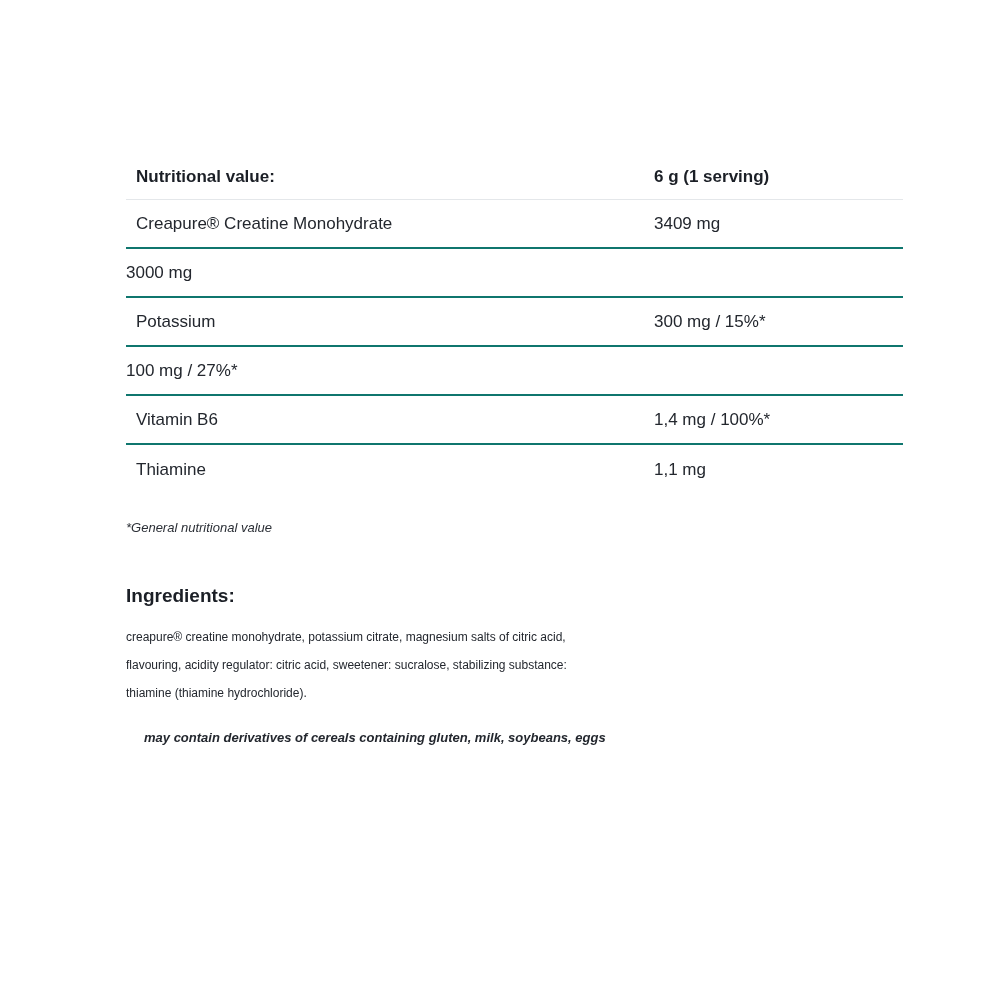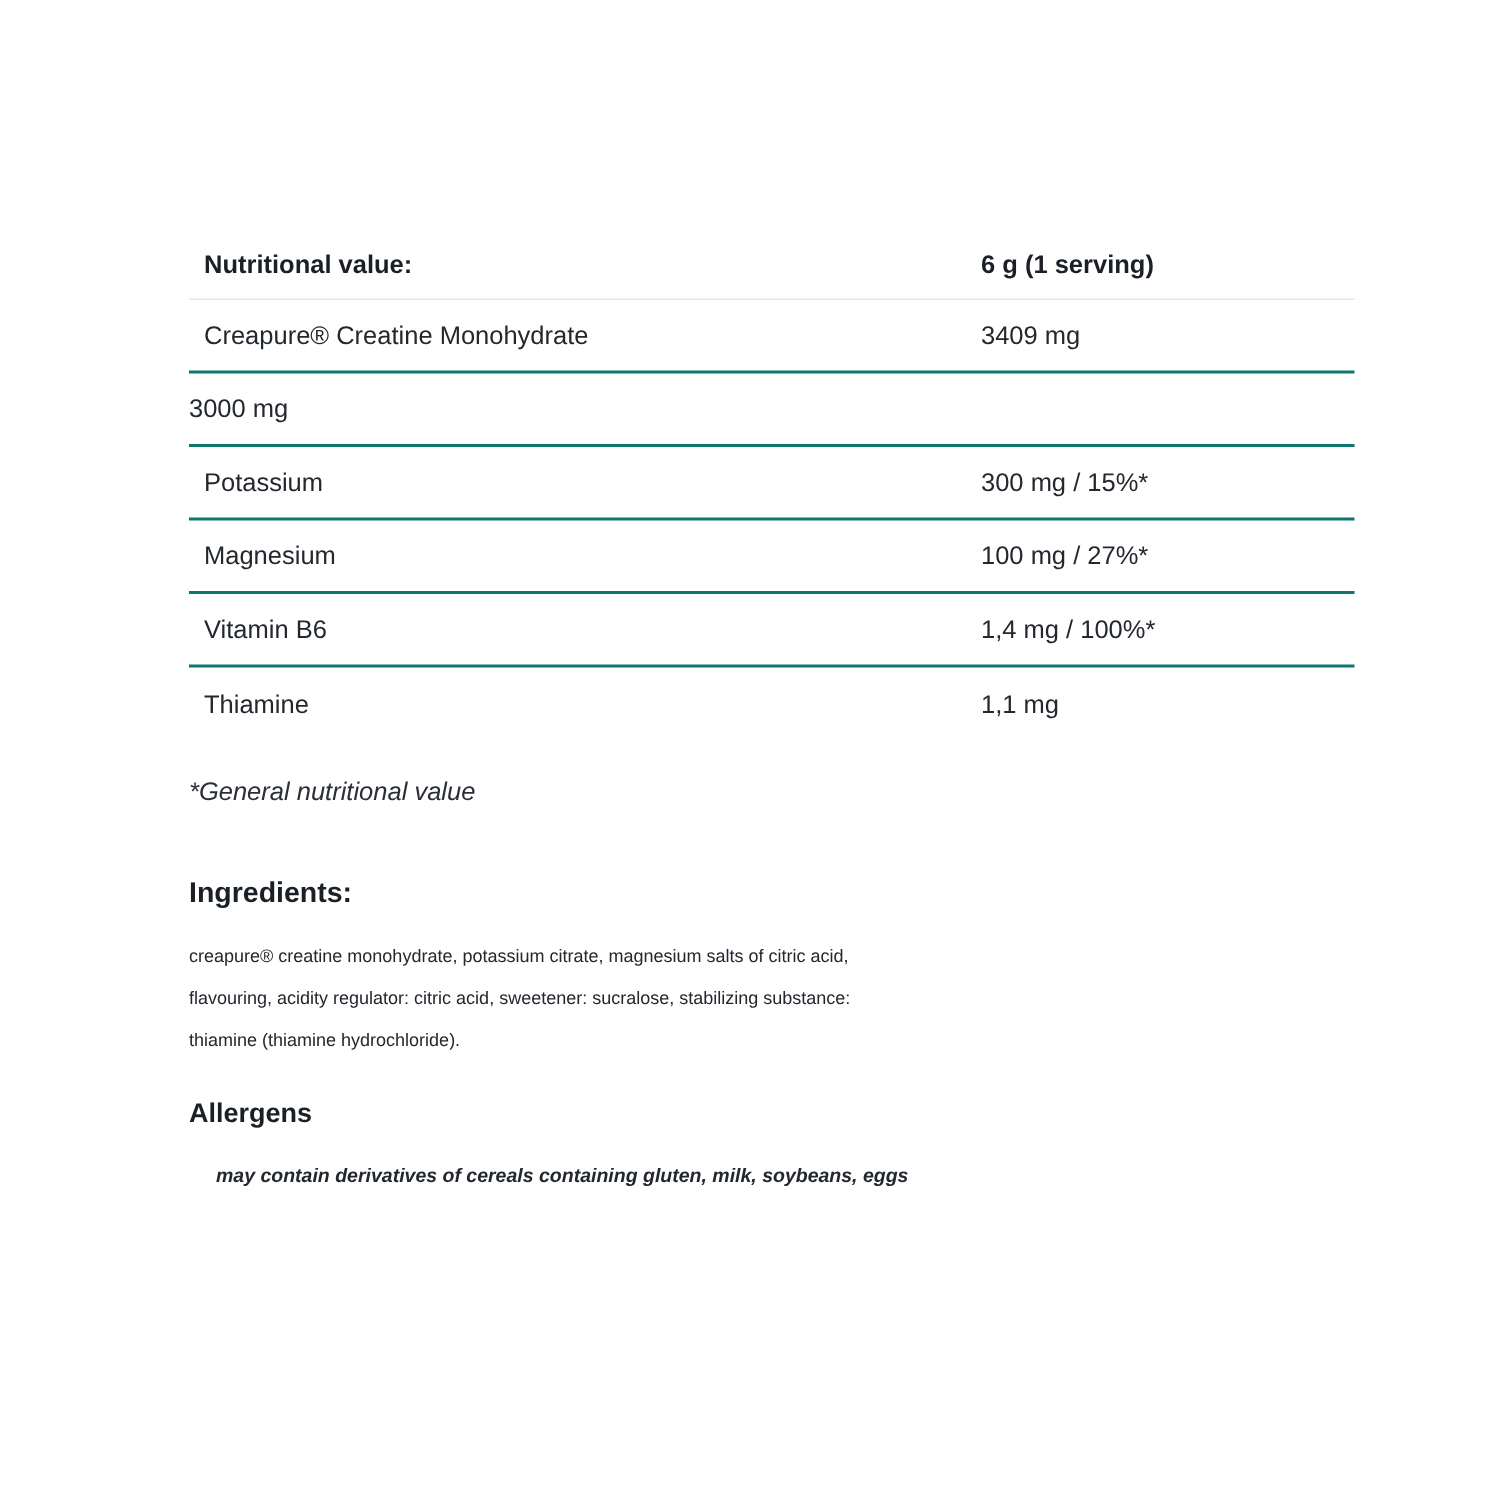--- a/index.html
+++ b/index.html
@@ -40,21 +40,21 @@
     width: 528px;
     padding-left: 10px;
     flex: 0 0 528px;
   }
   .row.indent .cell.label { padding-left: 45px; }
   .cell.value { flex: 1 1 auto; }
 
   
   .footnote {
     margin: 23px 0 0 0;
-    font-size: 17px;
+    font-size: 13px;
     font-style: italic;
     line-height: 22px;
     color: #2b2f36;
   }
 
   
   .ingredients-heading {
     margin: 45px 0 0 0;
     font-size: 19px;
     font-weight: bold;
@@ -105,21 +105,20 @@
     <div class="row indent">
       <div class="cell value">3000 mg</div>
     </div>
 
     <div class="row">
       <div class="cell label">Potassium</div>
       <div class="cell value">300 mg / 15%*</div>
     </div>
 
     <div class="row">
-      <div class="cell label">Magnesium</div>
       <div class="cell value">100 mg / 27%*</div>
     </div>
 
     <div class="row">
       <div class="cell label">Vitamin B6</div>
       <div class="cell value">1,4 mg / 100%*</div>
     </div>
 
     <div class="row no-border">
       <div class="cell label">Thiamine</div>
@@ -130,17 +129,16 @@
   <p class="footnote">*General nutritional value</p>
 
   <h3 class="ingredients-heading">Ingredients:</h3>
 
   <p class="ingredients-text">
     <span class="pline">creapure® creatine monohydrate, potassium citrate, magnesium salts of citric acid,</span>
     <span class="pline">flavouring, acidity regulator: citric acid, sweetener: sucralose, stabilizing substance:</span>
     <span class="pline">thiamine (thiamine hydrochloride).</span>
   </p>
 
-  <h4 class="allergens-heading">Allergens</h4>
 
   <p class="allergens-text">may contain derivatives of cereals containing gluten, milk, soybeans, eggs</p>
 
 </div>
 
 </body></html>

